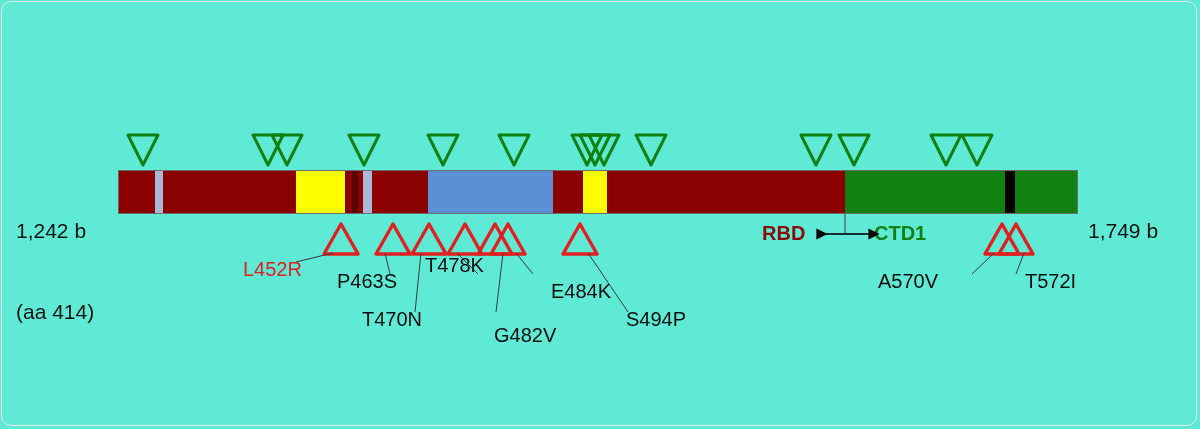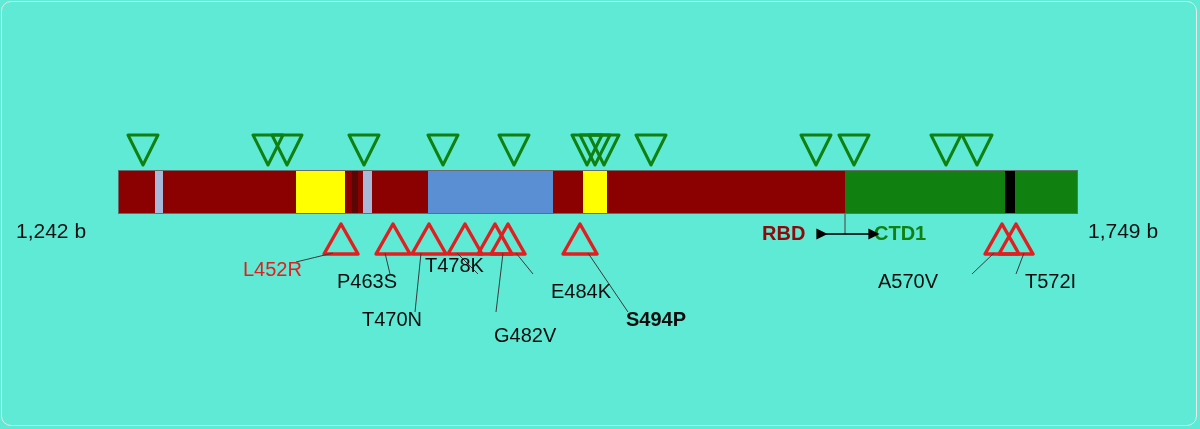--- a/index.html
+++ b/index.html
@@ -106,20 +106,21 @@
 </style>
 </head>
 <body>
 
 <div id="canvas">
 
   <div id="frame"></div>
 
   <div class="side-label left">
     <div>1,242 b</div>
+    <div>(aa 414)</div>
   </div>
 
   <div class="side-label right">
     <div>1,749 b</div>
   </div>
 
   <div id="bar-segments">
       <div class="seg" style="left: 118px; width: 37px; background: rgb(139, 0, 0); top: 170px; height: 44px;"></div>
       <div class="seg" style="left: 155px; width: 8px; background: rgb(168, 184, 216); top: 170px; height: 44px;"></div>
       <div class="seg" style="left: 163px; width: 133px; background: rgb(139, 0, 0); top: 170px; height: 44px;"></div>
@@ -272,21 +273,21 @@
       <line x1="1024" y1="253" x2="1016" y2="274" stroke="#3a3a3a" stroke-width="1"></line>
     </svg>
 
   <div id="mutation-labels">
       <div class="mlabel red" style="left: 243px; top: 258px;">L452R</div>
       <div class="mlabel" style="left: 337px; top: 270px;">P463S</div>
       <div class="mlabel" style="left: 362px; top: 308px;">T470N</div>
       <div class="mlabel" style="left: 425px; top: 254px;">T478K</div>
       <div class="mlabel" style="left: 494px; top: 324px;">G482V</div>
       <div class="mlabel" style="left: 531px; top: 280px; margin-left: 20px;">E484K</div>
-      <div class="mlabel" style="left: 626px; top: 308px; font-weight: bold;">S494P</div>
+      <div class="mlabel" style="left: 626px; top: 308px;">S494P</div>
       <div class="mlabel" style="left: 878px; top: 270px;">A570V</div>
       <div class="mlabel" style="left: 1014px; top: 270px; margin-left: 11px;">T572I</div>
     </div>
 
   <div class="domain-label" id="rbd-label">RBD</div>
   <div class="domain-label" id="ctd1-label">CTD1</div>
   <svg id="arrow-svg">
     <defs>
       <marker id="arrL" markerWidth="7" markerHeight="7" refX="6" refY="3.5" orient="auto">
         <polygon points="7,0 0,3.5 7,7" fill="#000"></polygon>

